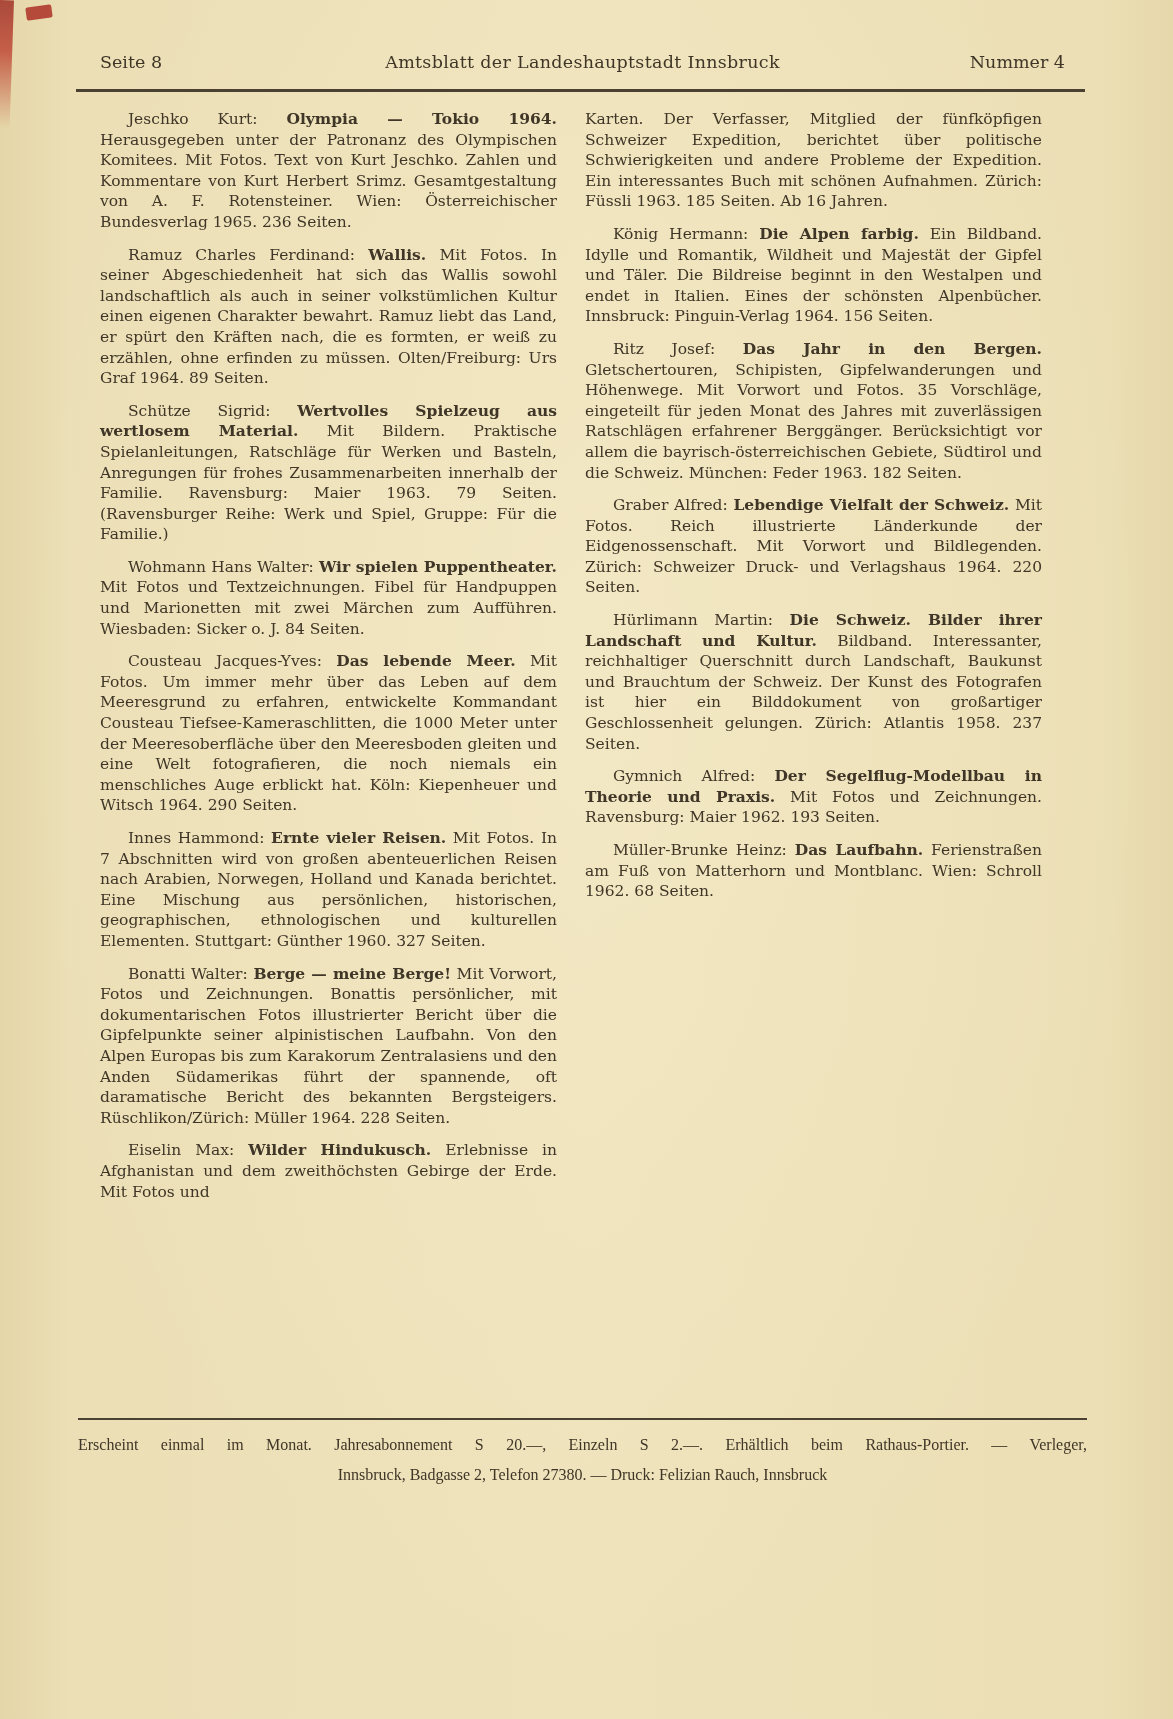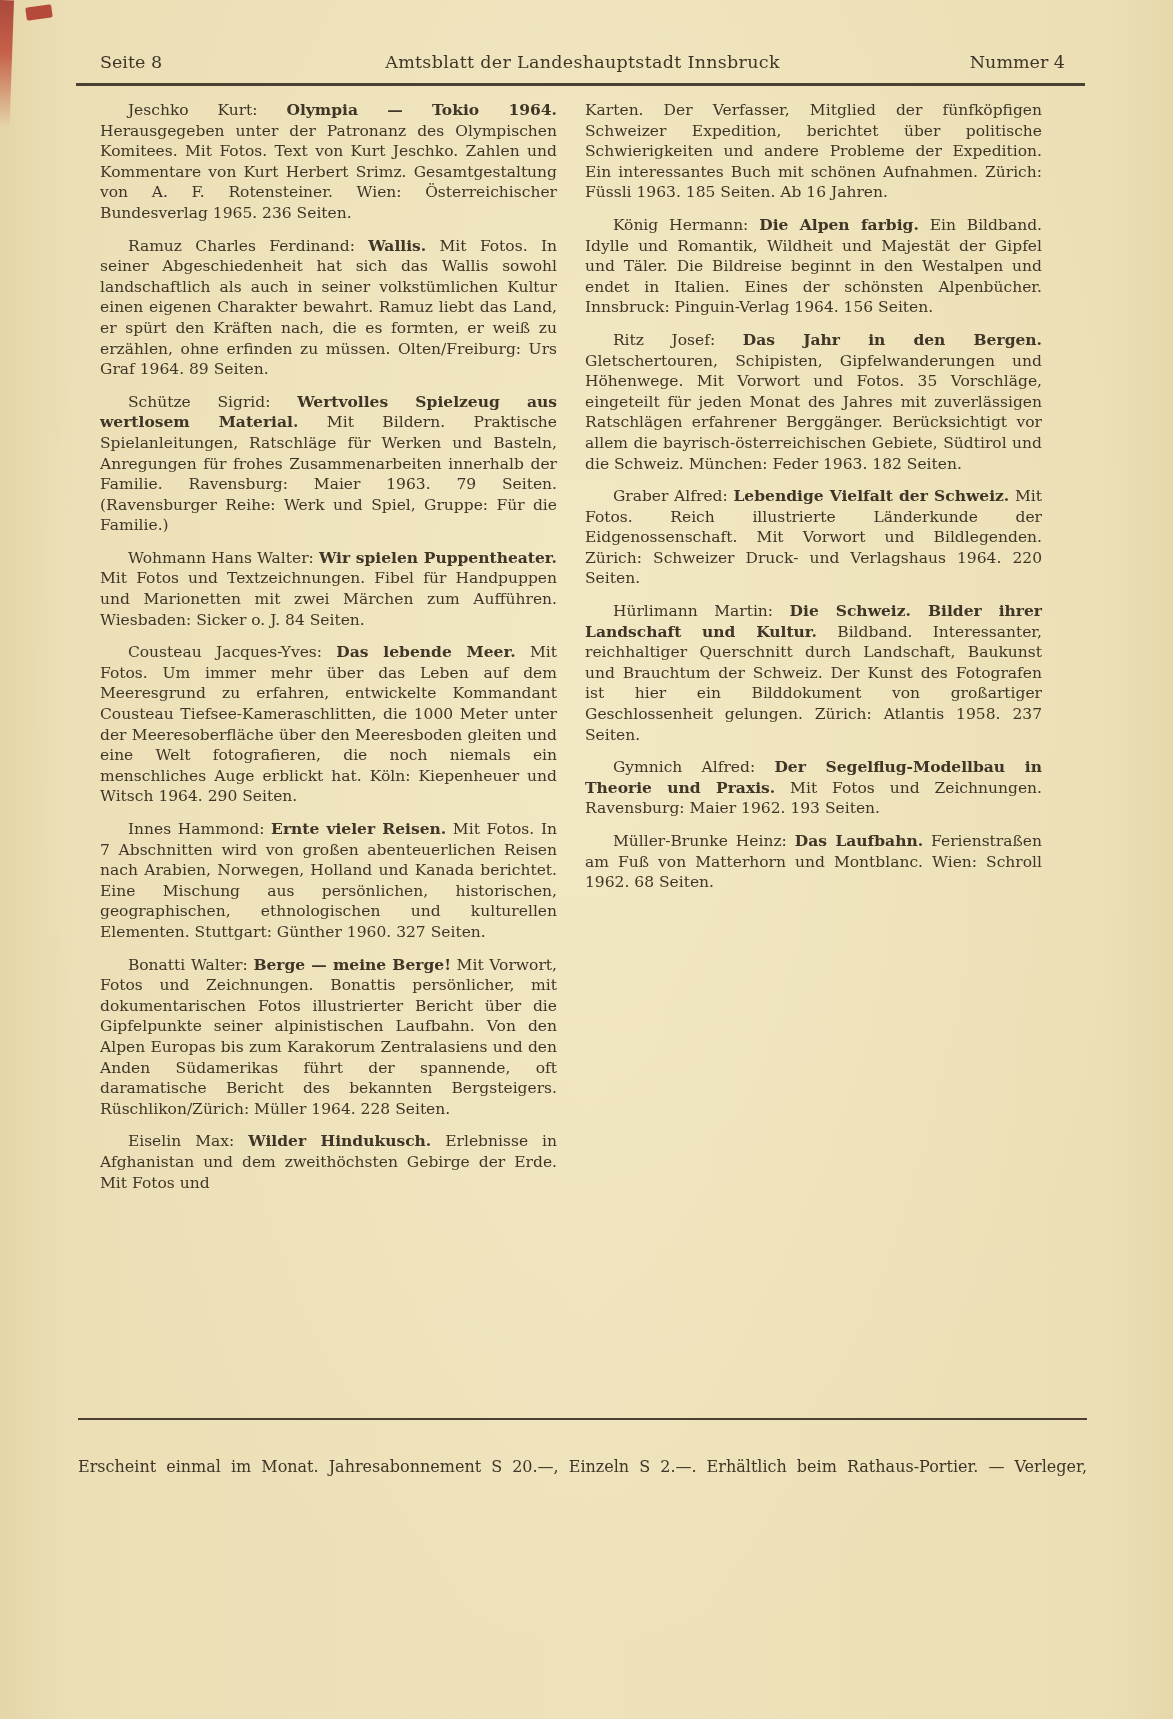--- a/index.html
+++ b/index.html
@@ -25,46 +25,46 @@
   }
   .red-dash{
     position:absolute;left:26px;top:6px;width:26px;height:13px;
     background:#b03a2e;opacity:.9;border-radius:2px;transform:rotate(-8deg);
   }
   
   .header{
     position:absolute;left:76px;right:88px;top:52px;
     display:flex;align-items:flex-end;
     border-bottom:3px solid #4a4133;
-    padding:0 0 11px 0;
+    padding:0 0 17px 0;
     font-size:17.5px;
   }
   .header .h-left{width:190px;padding-left:24px;}
   .header .h-center{flex:1;text-align:center;letter-spacing:.3px;}
   .header .h-right{width:190px;text-align:right;padding-right:20px;}
   
   .columns{
     position:absolute;left:100px;top:100px;width:942px;
     display:flex;gap:28px;
   }
-  .col{flex:1;min-width:0;}
+  .col{flex:1;min-width:0;margin-top:9px;}
   .entry{
     margin:0 0 12px 0;
     font-size:15.5px;line-height:20.6px;
     text-align:justify;
     text-indent:1.8em;
   }
   .entry.cont{text-indent:0;}
   .entry .t{font-weight:700;}
   
   .footer{
     position:absolute;left:78px;right:86px;top:1418px;
     border-top:2.5px solid #4a4133;
-    padding-top:32px;
-    font-size:16px;line-height:30px;
+    padding-top:10px;
+    font-size:16px;line-height:30px;font-family:Liberation Serif, serif;
   }
   .footer .f-line{text-align:justify;text-align-last:justify;}
   .footer .f-line.last{text-align:center;text-align-last:center;}
 </style>
 </head>
 <body>
 
 <div class="page">
 
   <div class="red-streak"></div>
@@ -96,15 +96,16 @@
       <p class="entry"><span>Graber Alfred: </span><span class="t">Lebendige Vielfalt der Schweiz.</span><span> Mit Fotos. Reich illustrierte Länderkunde der Eidgenossenschaft. Mit Vorwort und Bildlegenden. Zürich: Schweizer Druck- und Verlagshaus 1964. 220 Seiten.</span></p>
       <p class="entry"><span>Hürlimann Martin: </span><span class="t">Die Schweiz. Bilder ihrer Landschaft und Kultur.</span><span> Bildband. Interessanter, reichhaltiger Querschnitt durch Landschaft, Baukunst und Brauchtum der Schweiz. Der Kunst des Fotografen ist hier ein Bilddokument von großartiger Geschlossenheit gelungen. Zürich: Atlantis 1958. 237 Seiten.</span></p>
       <p class="entry"><span>Gymnich Alfred: </span><span class="t">Der Segelflug-Modellbau in Theorie und Praxis.</span><span> Mit Fotos und Zeichnungen. Ravensburg: Maier 1962. 193 Seiten.</span></p>
       <p class="entry"><span>Müller-Brunke Heinz: </span><span class="t">Das Laufbahn.</span><span> Ferienstraßen am Fuß von Matterhorn und Montblanc. Wien: Schroll 1962. 68 Seiten.</span></p>
     </div>
 
   </div>
 
   <div class="footer">
     <div class="f-line">Erscheint einmal im Monat. Jahresabonnement S 20.—, Einzeln S 2.—. Erhältlich beim Rathaus-Portier. — Verleger,</div>
+    <div class="f-line last">Innsbruck, Badgasse 2, Telefon 27380. — Druck: Felizian Rauch, Innsbruck</div>
   </div>
 
 </div>
 
 </body></html>

